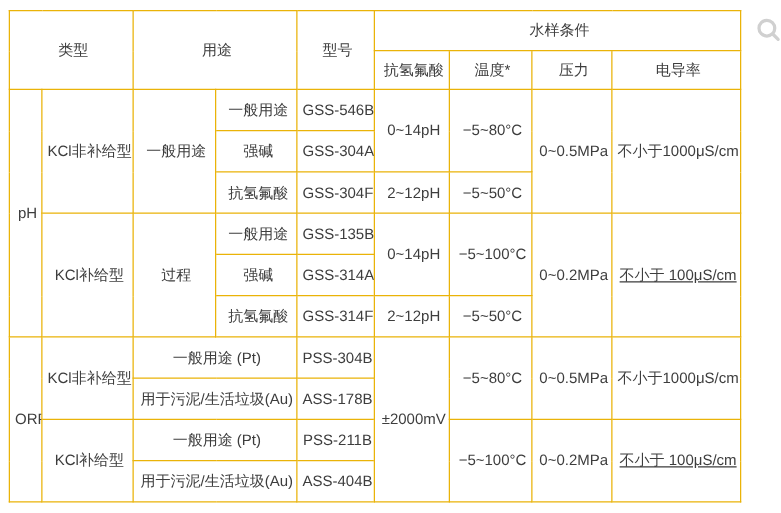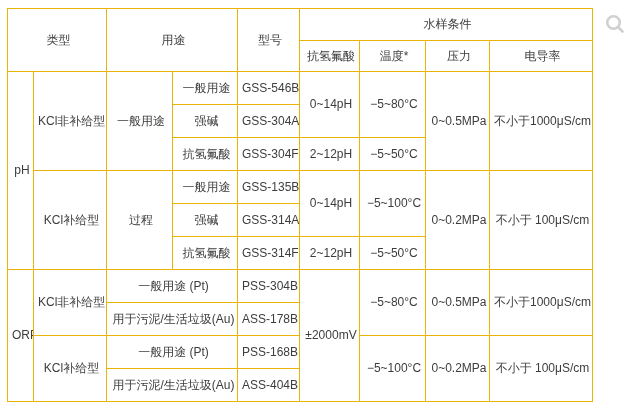--- a/index.html
+++ b/index.html
@@ -25,21 +25,21 @@
     font-weight:normal;
     text-align:center;
     vertical-align:middle;
     padding:0 1px 0 4px;
     white-space:nowrap;
     overflow:hidden;
   }
   tr.rh1{height:32px;}
   tr.rh2{height:31px;}
   tr.body{height:33px;}
-  td.wrap{white-space:pre-line;}
+  td.wrap{white-space:pre-line;text-decoration:underline;}
   .zoomicon{
     position:absolute;
     left:605px;top:14px;
     width:20px;height:20px;
     cursor:pointer;
   }
   .zoomicon svg{display:block;}
 </style>
 </head>
 <body>
@@ -128,21 +128,21 @@
       <td rowspan="2">不小于1000μS/cm</td>
     </tr>
     <tr class="body">
       <td colspan="2">用于污泥/生活垃圾(Au)</td>
       <td>ASS-178B</td>
     </tr>
 
     <tr class="body">
       <td rowspan="2">KCl补给型</td>
       <td colspan="2">一般用途 (Pt)</td>
-      <td>PSS-168B</td>
+      <td>PSS-211B</td>
       <td rowspan="2">−5~100°C</td>
       <td rowspan="2">0~0.2MPa</td>
       <td rowspan="2" class="wrap">不小于
 100μS/cm</td>
     </tr>
     <tr class="body">
       <td colspan="2">用于污泥/生活垃圾(Au)</td>
       <td>ASS-404B</td>
     </tr>
 

